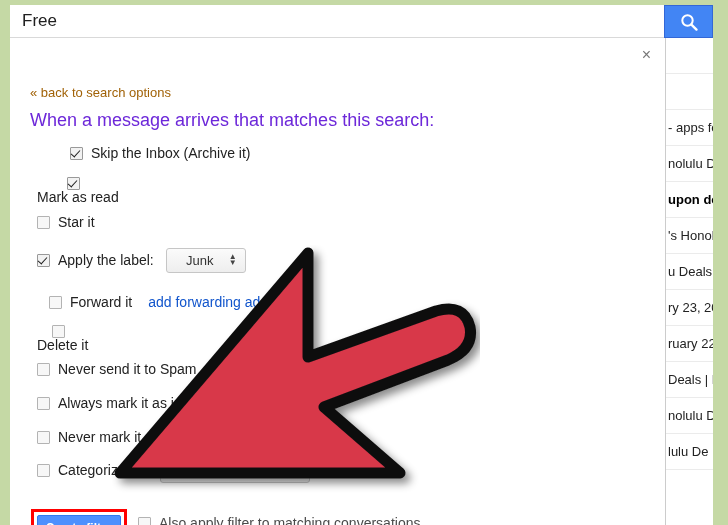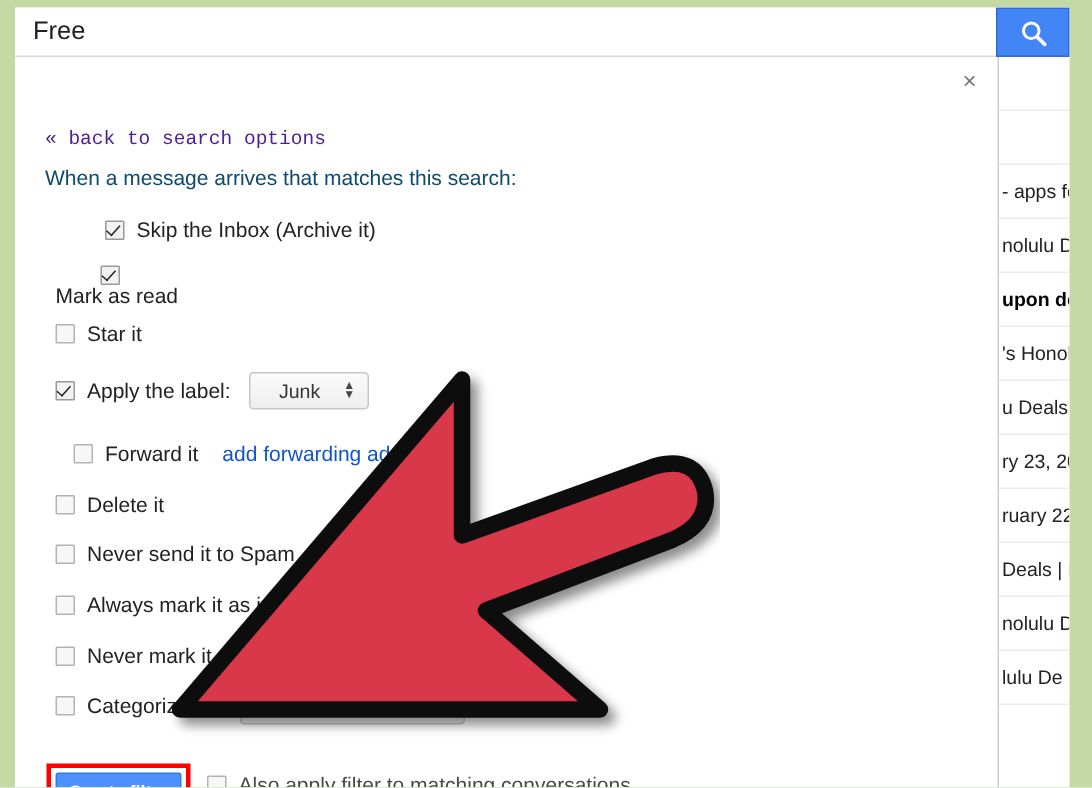--- a/index.html
+++ b/index.html
@@ -119,31 +119,30 @@
     color: #777;
     cursor: pointer;
     line-height: 14px;
     font-family: "Liberation Sans", sans-serif;
   }
   #back-link {
     position: absolute;
     left: 20px;
     top: 47px;
     font-size: 13px;
-    color: #4c1d95;
+    color: #a16207;
     text-decoration: none;
     cursor: pointer;
-    font-family: Liberation Mono, monospace;
   }
   #prompt-text {
     position: absolute;
     left: 20px;
     top: 72px;
-    font-size: 14px;
-    color: #0c4a6e;
+    font-size: 18px;
+    color: #6d28d9;
   }
 
   
   .opt-row {
     position: absolute;
     left: 27px;
     height: 22px;
     display: flex;
     align-items: center;
     font-size: 14px;
@@ -328,21 +327,21 @@
           </span>
         </span>
       </div>
 
       <div class="opt-row" style="top:253px;margin-left:12px;">
         <span class="cb"></span>
         <span class="opt-label">Forward it</span>
         <a class="inline-link">add forwarding address</a>
       </div>
 
-      <div class="opt-row" style="top:287px;">
+      <div class="opt-row" style="top:287px;flex-direction:column;">
         <span class="cb"></span>
         <span class="opt-label">Delete it</span>
       </div>
 
       <div class="opt-row" style="top:320px;text-align:right;">
         <span class="cb"></span>
         <span class="opt-label">Never send it to Spam</span>
       </div>
 
       <div class="opt-row" style="top:354px;">

